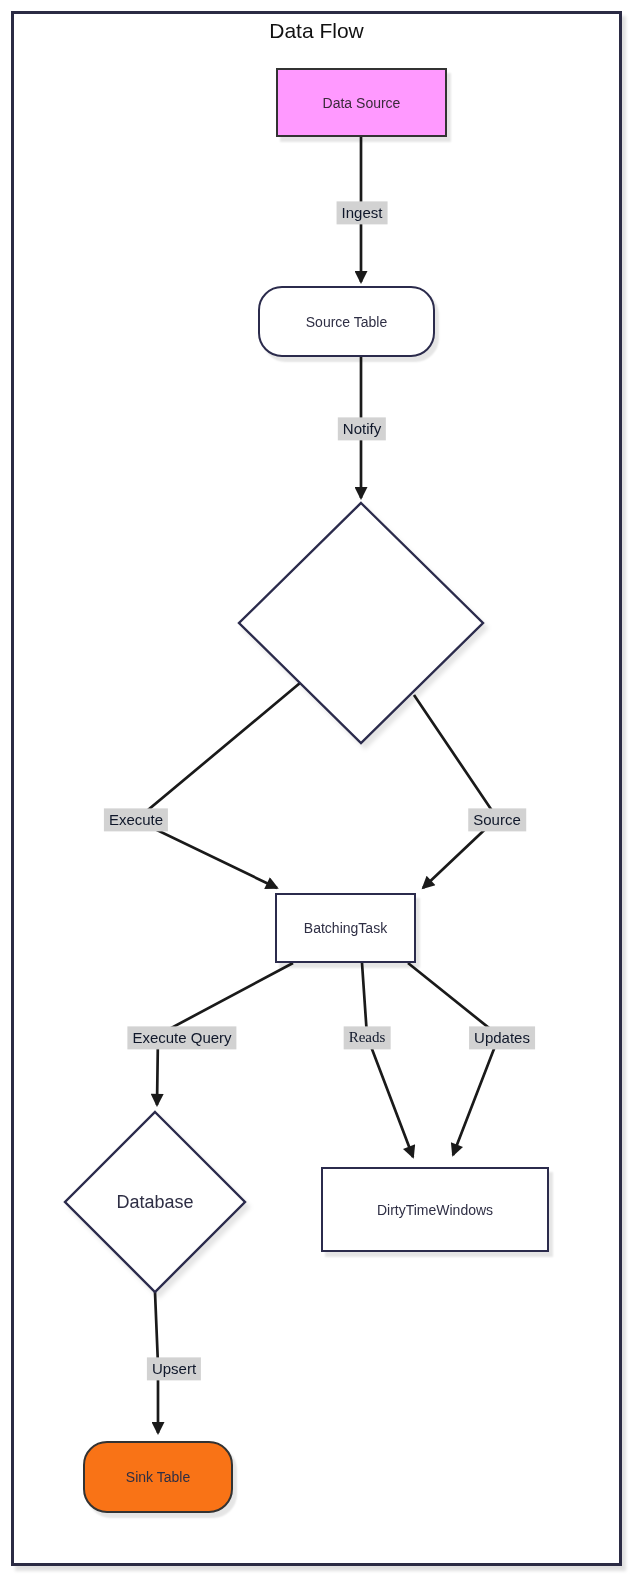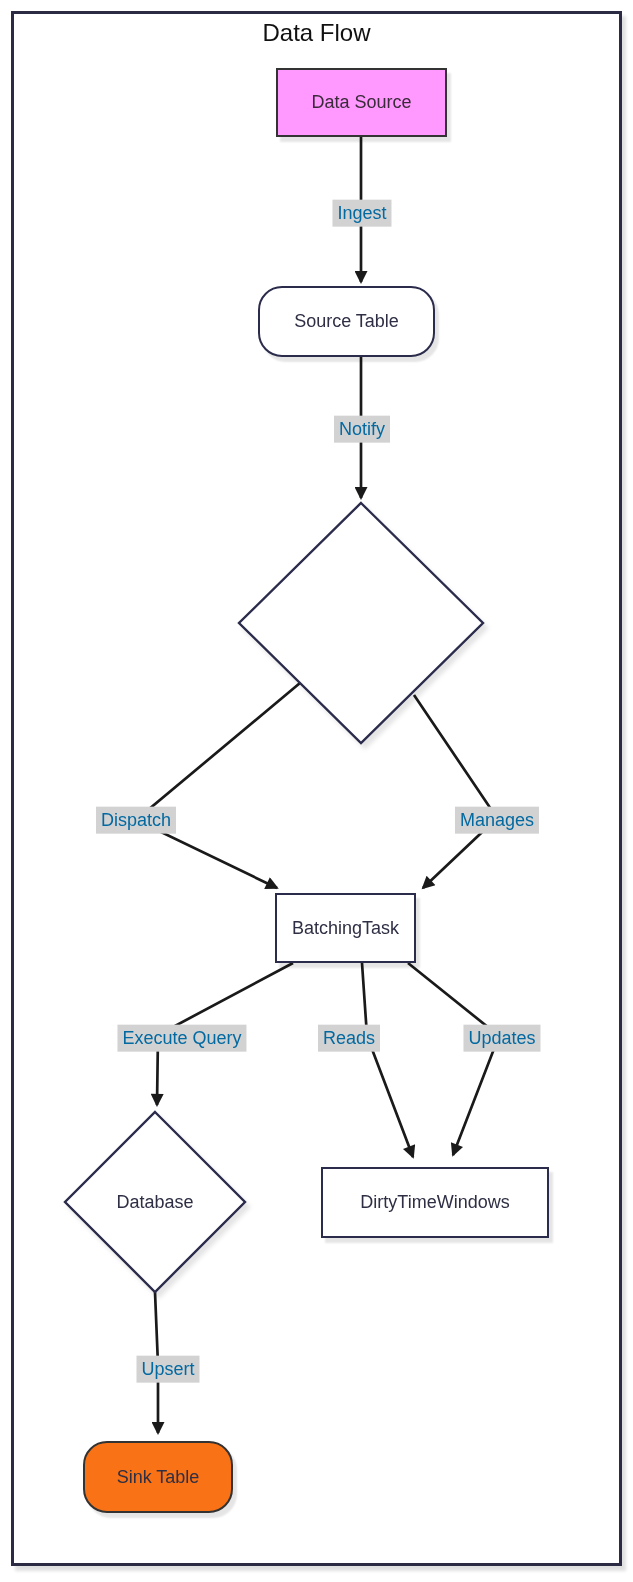--- a/index.html
+++ b/index.html
@@ -24,21 +24,21 @@
     border: 3px solid #2b2b44;
     background: #ffffff;
     box-shadow: 4px 5px 3px rgba(0,0,0,0.12);
   }
   .diagram-title {
     position: absolute;
     left: 0;
     top: 19px;
     width: 633px;
     text-align: center;
-    font-size: 24px;
+    font-size: 21px;
     color: #111111;
   }
   svg.edges-layer {
     position: absolute;
     left: 0;
     top: 0;
     width: 633px;
     height: 1582px;
   }
   .edge-line {
@@ -54,41 +54,41 @@
   }
   .node {
     position: absolute;
     box-sizing: border-box;
     display: flex;
     align-items: center;
     justify-content: center;
     background: #ffffff;
     border: 2.7px solid #2b2b4c;
     color: #2e2e44;
-    font-size: 18px;
+    font-size: 14px;
     box-shadow: 4px 5px 2px rgba(0,0,0,0.10);
   }
   .node.rounded { border-radius: 24px; }
   .node.pink   { background: #ff99ff; border-color: #333333; color: #3a2b3a; }
   .node.lavender { background: #f97316; border-color: #333333; color: #2e2e44; }
   .diamond-label {
     position: absolute;
     display: flex;
     align-items: center;
     justify-content: center;
     color: #2e2e44;
     font-size: 18px;
     pointer-events: none;
   }
   .edge-label {
     position: absolute;
     transform: translate(-50%, -50%);
     background: #d2d2d2;
-    color: #0369a1;
-    font-size: 18px;
+    color: #0f172a;
+    font-size: 15px;
     line-height: 1.15;
     padding: 3px 5px;
     white-space: nowrap;
   }
 </style>
 </head>
 <body>
 
 <div class="canvas">
 
@@ -121,32 +121,32 @@
   </div>
 
   <div class="node rounded" style="left:258px; top:286px; width:177px; height:71px;">
     <span>Source Table</span>
   </div>
 
   <div class="node" style="left:275px; top:893px; width:141px; height:70px;">
     <span>BatchingTask</span>
   </div>
 
-  <div class="node" style="left:321px; top:1167px; width:228px; height:71px;">
+  <div class="node" style="left:321px; top:1167px; width:228px; height:85px;">
     <span>DirtyTimeWindows</span>
   </div>
 
   <div class="node rounded lavender" style="left:83px; top:1441px; width:150px; height:72px;">
     <span>Sink Table</span>
   </div>
 
   <div class="diamond-label" style="left:65px; top:1182px; width:180px; height:40px;text-align:center;">Database</div>
 
   <div class="edge-label" style="left:362px; top:213px;">Ingest</div>
   <div class="edge-label" style="left:362px; top:429px;">Notify</div>
-  <div class="edge-label" style="left:136px; top:820px;">Dispatch</div>
-  <div class="edge-label" style="left:497px; top:820px;">Manages</div>
+  <div class="edge-label" style="left:136px; top:820px;">Execute</div>
+  <div class="edge-label" style="left:497px; top:820px;">Source</div>
   <div class="edge-label" style="left:158px; top:1038px;margin-left:24px;">Execute Query</div>
-  <div class="edge-label" style="left:349px; top:1038px;">Reads</div>
+  <div class="edge-label" style="left:367px; top:1038px;font-family:Liberation Serif, serif;">Reads</div>
   <div class="edge-label" style="left:502px; top:1038px;">Updates</div>
-  <div class="edge-label" style="left:168px; top:1369px;">Upsert</div>
+  <div class="edge-label" style="left:174px; top:1369px;">Upsert</div>
 
 </div>
 
 </body></html>

